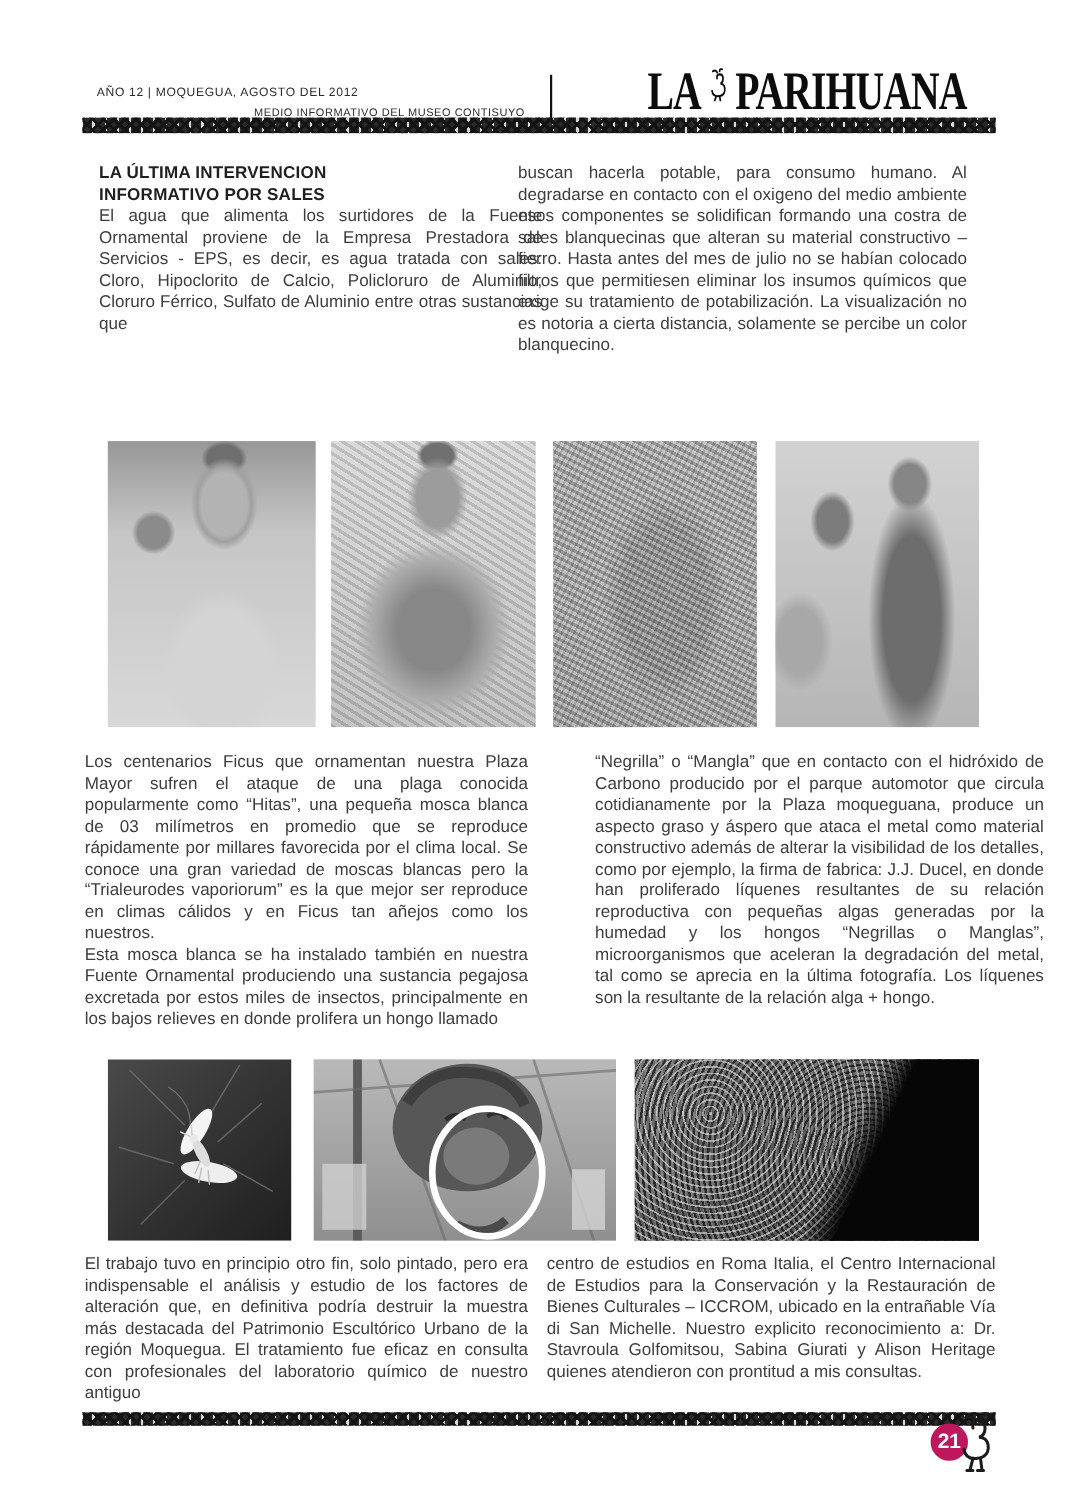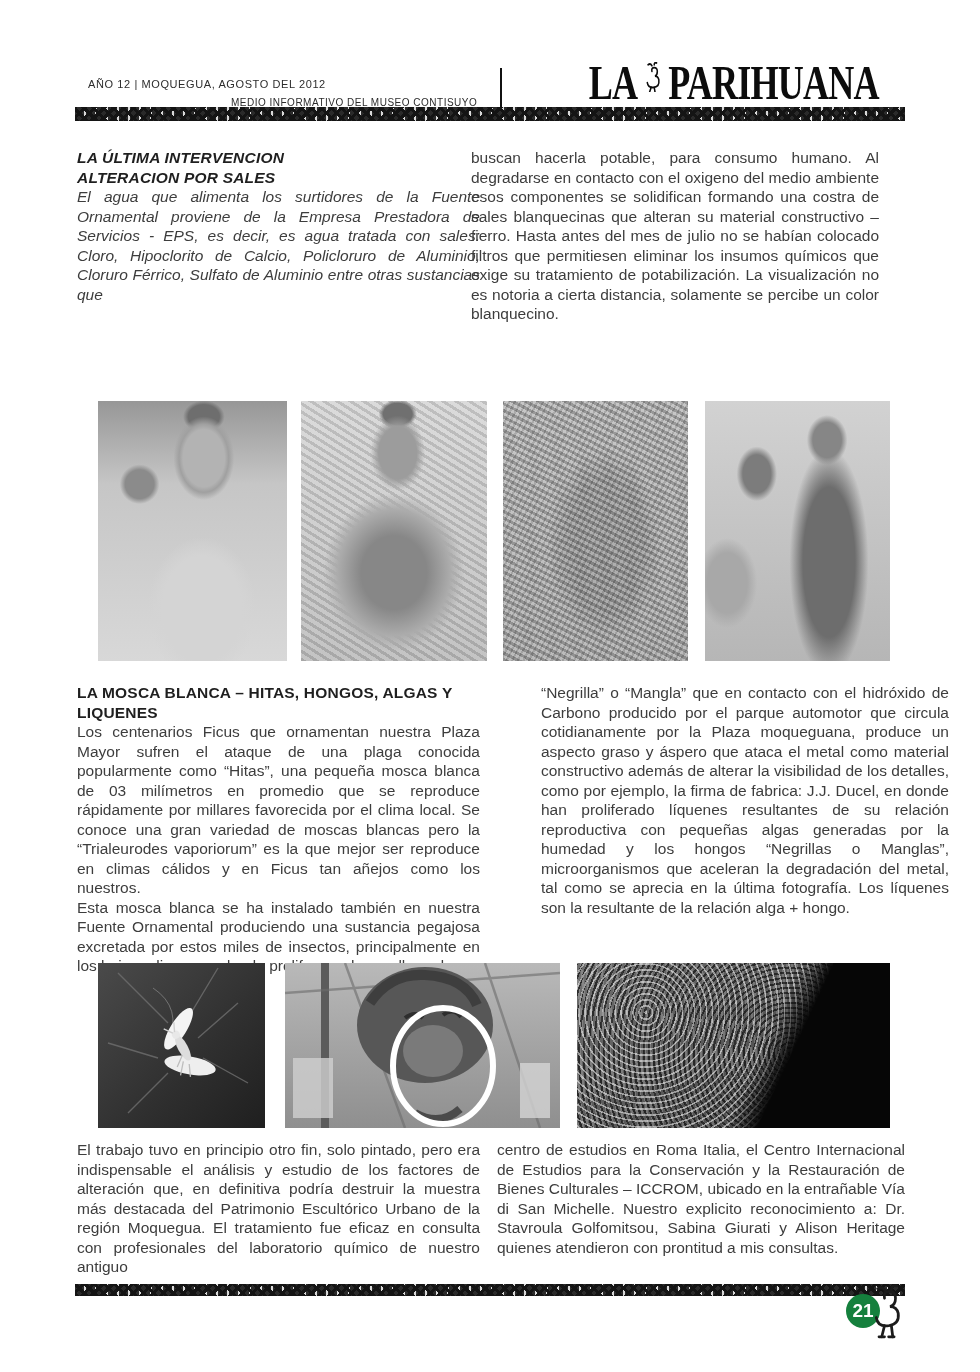--- a/index.html
+++ b/index.html
@@ -34,21 +34,21 @@
   }
   .band-top{top:107px;height:14px;}
   .band-bottom{top:1284px;height:12px;}
   
   .col{position:absolute;font-size:15.5px;line-height:1.26;text-align:justify;color:#3d3d3d;}
   .col p{margin:0;}
   .col h2{
     margin:0;font-size:15.5px;line-height:1.26;color:#1f1f1f;font-weight:700;
     text-align:left;letter-spacing:.2px;
   }
-  .cols-top-left{left:77px;top:148px;width:403px;font-style:italic;}
+  .cols-top-left{left:90px;top:148px;width:403px;}
   .cols-top-right{left:471px;top:148px;width:408px;}
   .cols-mid-left{left:77px;top:683px;width:403px;}
   .cols-mid-right{left:497px;top:683px;width:408px;margin-left:44px;}
   .cols-bot-left{left:77px;top:1140px;width:403px;}
   .cols-bot-right{left:497px;top:1140px;width:408px;}
   
   .photo{position:absolute;overflow:hidden;background:#cfcfcf;}
   .row1{top:401px;height:260px;}
   .statue1{left:98px;width:189px;
     background:
@@ -88,21 +88,21 @@
     background:
       linear-gradient(115deg, rgba(0,0,0,0) 58%, #060606 66%),
       repeating-radial-gradient(circle at 22% 30%, rgba(255,255,255,.5) 0 1.5px, rgba(0,0,0,0) 1.5px 6px),
       repeating-radial-gradient(circle at 68% 55%, rgba(10,10,10,.65) 0 2px, rgba(0,0,0,0) 2px 5px),
       repeating-linear-gradient(84deg, rgba(255,255,255,.18) 0 2px, rgba(0,0,0,0) 2px 5px),
       linear-gradient(135deg,#6e6e6e,#3e3e3e);
   }
   
   .page-badge{
     position:absolute;left:846px;top:1294px;width:34px;height:34px;border-radius:50%;
-    background:#15803d;color:#fff;display:flex;align-items:center;justify-content:center;
+    background:#be185d;color:#fff;display:flex;align-items:center;justify-content:center;
     font-size:19px;font-weight:700;
   }
   .footer-bird{position:absolute;left:868px;top:1284px;}
 </style>
 </head>
 <body>
 
 <div class="page">
 
   <div class="issue-line">AÑO 12 | MOQUEGUA, AGOSTO DEL 2012</div>
@@ -121,35 +121,34 @@
         </svg>
       </span>
       <span class="word">PARIHUANA</span>
     </span>
   </div>
 
   <div class="band band-top"></div>
 
   <div class="col cols-top-left">
     <h2>LA ÚLTIMA INTERVENCION</h2>
-    <h2>ALTERACION POR SALES</h2>
+    <h2>INFORMATIVO POR SALES</h2>
     <p>El agua que alimenta los surtidores de la Fuente Ornamental proviene de la Empresa Prestadora de Servicios - EPS, es decir, es agua tratada con sales: Cloro, Hipoclorito de Calcio, Policloruro de Aluminio, Cloruro Férrico, Sulfato de Aluminio entre otras sustancias que</p>
   </div>
 
   <div class="col cols-top-right">
     <p>buscan hacerla potable, para consumo humano. Al degradarse en contacto con el oxigeno del medio ambiente esos componentes se solidifican formando una costra de sales blanquecinas que alteran su material constructivo –fierro. Hasta antes del mes de julio no se habían colocado filtros que permitiesen eliminar los insumos químicos que exige su tratamiento de potabilización. La visualización no es notoria a cierta distancia, solamente se percibe un color blanquecino.</p>
   </div>
 
   <div class="photo row1 statue1"></div>
   <div class="photo row1 statue2"></div>
   <div class="photo row1 statue3"></div>
   <div class="photo row1 statue4"></div>
 
   <div class="col cols-mid-left">
-    <h2>LA MOSCA BLANCA – HITAS, HONGOS, ALGAS Y LIQUENES</h2>
     <p>Los centenarios Ficus que ornamentan nuestra Plaza Mayor sufren el ataque de una plaga conocida popularmente como “Hitas”, una pequeña mosca blanca de 03 milímetros en promedio que se reproduce rápidamente por millares favorecida por el clima local. Se conoce una gran variedad de moscas blancas pero la “Trialeurodes vaporiorum” es la que mejor ser reproduce en climas cálidos y en Ficus tan añejos como los nuestros.</p>
     <p>Esta mosca blanca se ha instalado también en nuestra Fuente Ornamental produciendo una sustancia pegajosa excretada por estos miles de insectos, principalmente en los bajos relieves en donde prolifera un hongo llamado</p>
   </div>
 
   <div class="col cols-mid-right">
     <p>“Negrilla” o “Mangla” que en contacto con el hidróxido de Carbono producido por el parque automotor que circula cotidianamente por la Plaza moqueguana, produce un aspecto graso y áspero que ataca el metal como material constructivo además de alterar la visibilidad de los detalles, como por ejemplo, la firma de fabrica: J.J. Ducel, en donde han proliferado líquenes resultantes de su relación reproductiva con pequeñas algas generadas por la humedad y los hongos “Negrillas o Manglas”, microorganismos que aceleran la degradación del metal, tal como se aprecia en la última fotografía. Los líquenes son la resultante de la relación alga + hongo.</p>
   </div>
 
   <div class="photo row2 whitefly">
     <svg width="167" height="165" viewBox="0 0 167 165">

